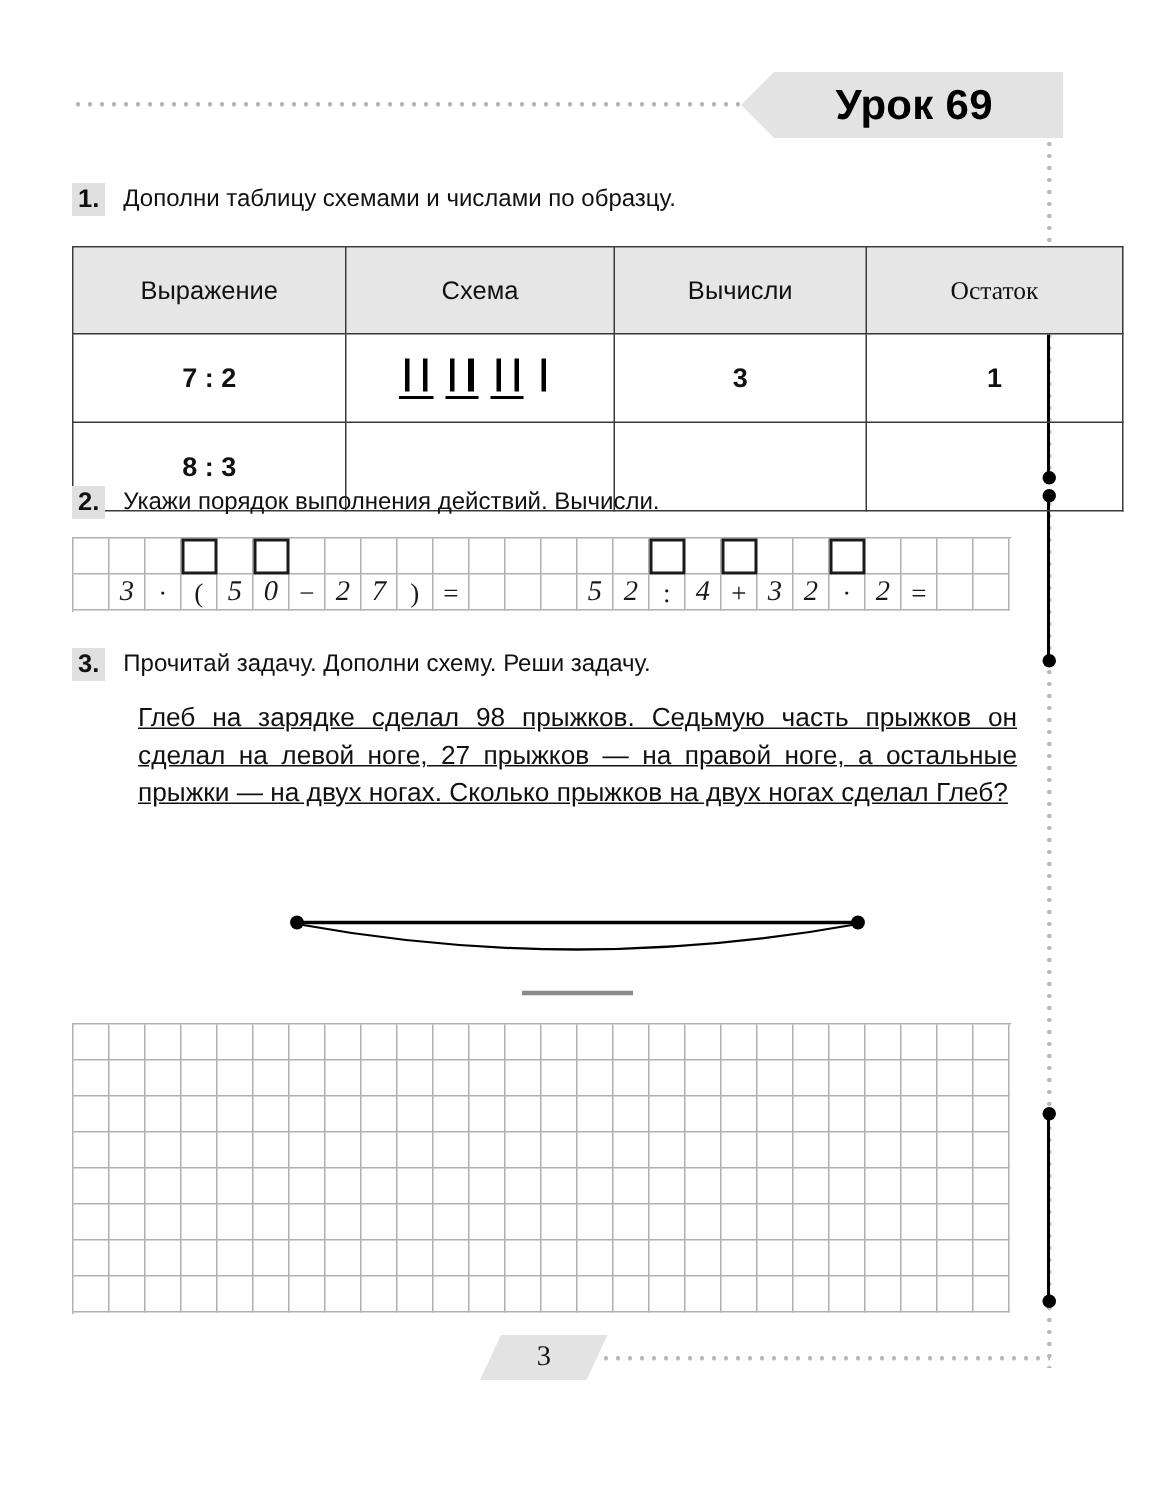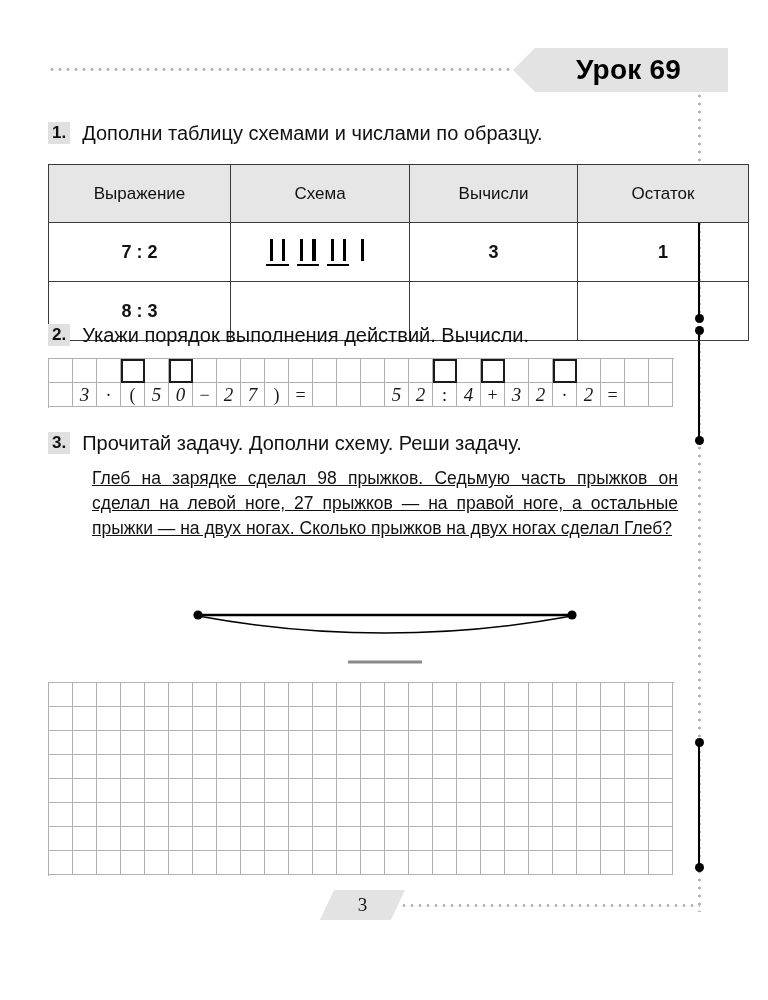--- a/index.html
+++ b/index.html
@@ -36,21 +36,21 @@
     top: 20px;
     width: 470px;
     height: 3px;
     background-image: radial-gradient(circle, #b4b4b4 1.4px, rgba(0,0,0,0) 1.6px);
     background-size: 8px 3px;
     background-repeat: repeat-x;
     background-position: 0 50%;
   }
   .header-banner {
     position: absolute;
-    left: 513px;
+    left: 494px;
     top: 0;
     width: 215px;
     height: 44px;
     background: #e3e3e3;
     clip-path: polygon(22px 0, 215px 0, 215px 44px, 22px 44px, 0 22px);
     display: flex;
     align-items: center;
     justify-content: center;
   }
   .header-title {
@@ -103,21 +103,21 @@
   .ex-num {
     background: #e0e0e0;
     font-weight: bold;
     font-size: 17px;
     line-height: 20px;
     padding: 1px 4px 1px 4px;
     margin-right: 12px;
     flex: none;
   }
   .ex-text {
-    font-size: 20px;
+    font-size: 16px;
     line-height: 22px;
     color: #111111;
   }
 
   
   .tbl {
     position: absolute;
     left: 48px;
     top: 164px;
     width: 600px;
@@ -137,21 +137,21 @@
     font-size: 17px;
     height: 33px;
   }
   .tbl tbody td {
     font-size: 18px;
     font-weight: bold;
   }
   .col-expr { width: 157px; }
   .col-schema { width: 154px; }
   .col-quot { width: 143px; }
-  .col-rem { width: 146px; }
+  .col-rem { width: 146px; font-family: Liberation Serif, serif; }
 
   .schema-cell {
     position: relative;
     height: 40px;
   }
   .tally-wrap {
     display: flex;
     align-items: flex-end;
     justify-content: center;
     gap: 0;

